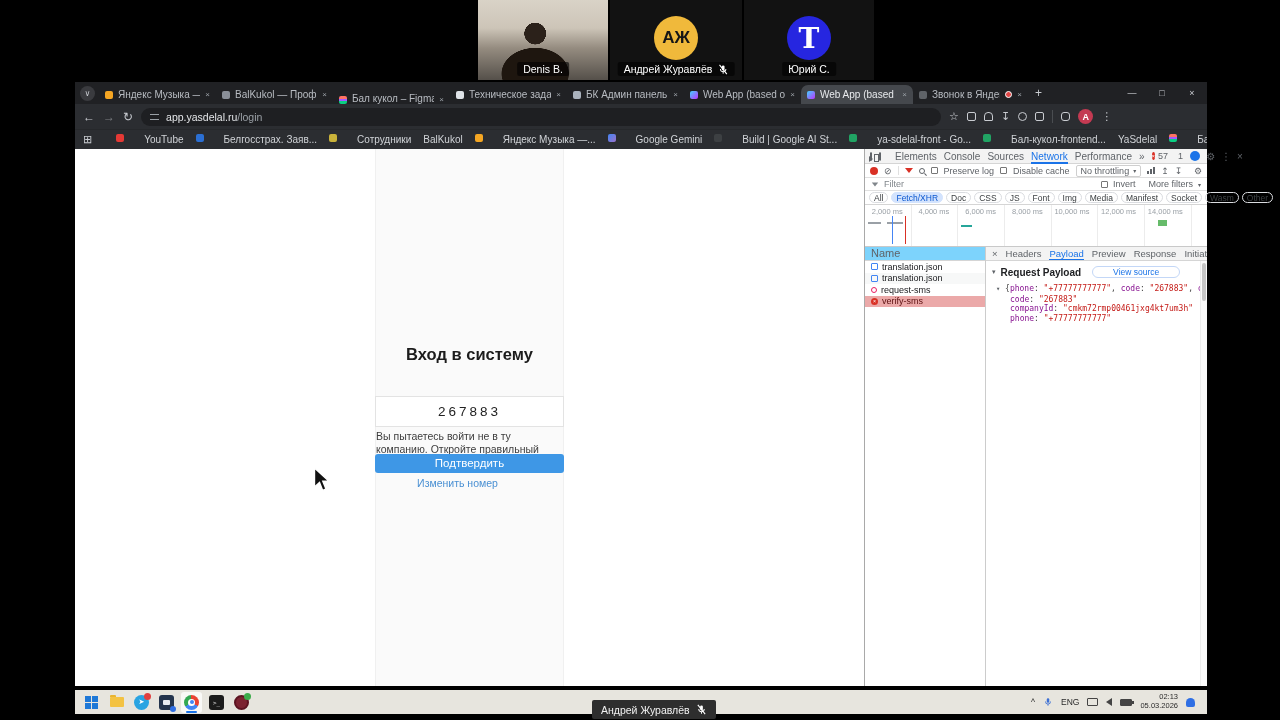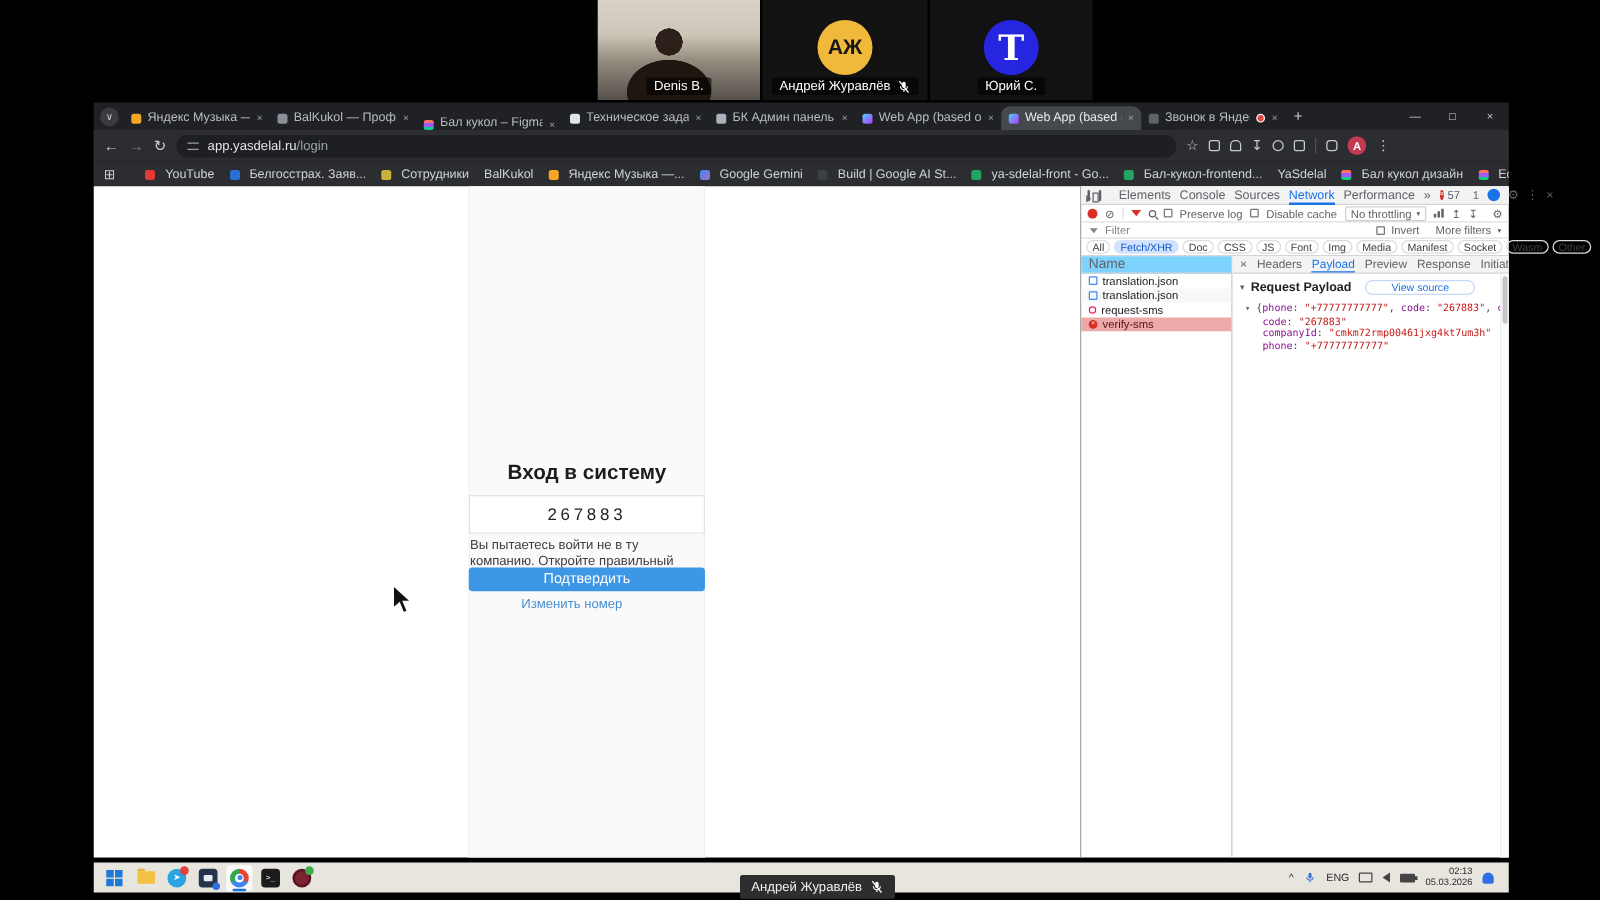--- a/index.html
+++ b/index.html
@@ -54,29 +54,29 @@
   .urlpath { color:#9aa0a6; font-size:10.5px; margin-left:-7px; }
   .tb-ic { color:#c9ccd1; font-size:11px; }
   .sq-ic { width:9px; height:9px; border:1px solid #c9ccd1; border-radius:2px; }
   .ci-ic { width:9px; height:9px; border:1px solid #c9ccd1; border-radius:50%; }
   .divider-v { width:1px; height:13px; background:#4a4d51; }
   .avatarA { width:15px; height:15px; border-radius:50%; background:#c43a52; color:#fff; font-size:9px;
     font-weight:bold; display:flex; align-items:center; justify-content:center; }
 
   #bookmarks { height:20px; background:#2b2d31; border-top:1px solid #26282b; display:flex;
     align-items:center; padding:0 8px; gap:12px; font-size:10px; color:#d0d3d7; white-space:nowrap; overflow:hidden; }
-  .bm { display:flex; align-items:center; gap:8px; }
+  .bm { display:flex; gap:20px; }
   .bm .bic { width:8px; height:8px; border-radius:2px; }
 
   
   #content { position:relative; height:537px; display:flex; }
   #pagearea { position:relative; width:789px; background:#fff; }
   #formcol { position:absolute; left:300px; top:0; bottom:0; width:189px; background:#fafafa;
     border-left:1px solid #f0f0f0; border-right:1px solid #f0f0f0; }
-  #logintitle { position:absolute; left:300px; top:220px; width:189px; text-align:center;
+  #logintitle { position:absolute; left:300px; top:196px; width:189px; text-align:center;
     font-size:16.5px; font-weight:bold; color:#1c1c1c; }
   #codeinput { position:absolute; left:300px; top:247px; width:189px; height:31px; background:#fff;
     border:1px solid #e3e3e3; text-align:center; line-height:29px; font-size:13.5px; letter-spacing:3px; color:#222; }
   #loginerror { position:absolute; left:301px; top:281px; width:187px; font-size:10.5px;
     line-height:12.5px; color:#3d3d3d; }
   #submitbtn { position:absolute; left:300px; top:305px; width:189px; height:19px; border-radius:3px;
     color:#fff; font-size:11.5px; text-align:center; line-height:19px; }
   #changenum { position:absolute; left:288px; top:328px; width:189px; text-align:center;
     font-size:10.5px; color:#4a90d3; }
   #cursor { position:absolute; left:238px; top:318px; z-index:5; }
@@ -454,20 +454,35 @@
         <span class="chip">JS</span>
         <span class="chip">Font</span>
         <span class="chip">Img</span>
         <span class="chip">Media</span>
         <span class="chip">Manifest</span>
         <span class="chip">Socket</span>
         <span class="chip">Wasm</span>
         <span class="chip">Other</span>
       </div>
 
+      <div class="dt-timeline">
+        <div class="tl-cell">2,000 ms</div>
+        <div class="tl-cell">4,000 ms</div>
+        <div class="tl-cell">6,000 ms</div>
+        <div class="tl-cell">8,000 ms</div>
+        <div class="tl-cell">10,000 ms</div>
+        <div class="tl-cell">12,000 ms</div>
+        <div class="tl-cell">14,000 ms</div>
+        <span class="tl-mark" style="left:3px;top:17px;width:13px;height:2px;background:#9aa0a6;"></span>
+        <span class="tl-mark" style="left:22px;top:17px;width:16px;height:2px;background:#9aa0a6;"></span>
+        <span class="tl-mark" style="left:27px;top:11px;bottom:2px;width:1px;background:#4585f4;"></span>
+        <span class="tl-mark" style="left:40px;top:11px;bottom:2px;width:1px;background:#d93025;"></span>
+        <span class="tl-mark" style="left:96px;top:20px;width:11px;height:2px;background:#26a69a;"></span>
+        <span class="tl-mark" style="left:293px;top:15px;width:9px;height:6px;background:#66bb6a;"></span>
+      </div>
 
       <div class="dt-body">
         <div class="dt-names">
           <div class="dn-hdr">Name</div>
           <div class="req">
             <i class="ic-json"></i>
             <span>translation.json</span>
           </div>
           <div class="req stripe">
             <i class="ic-json"></i>

